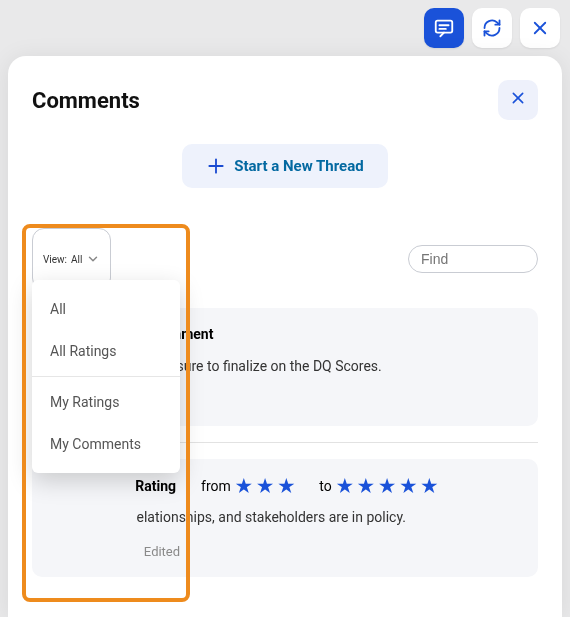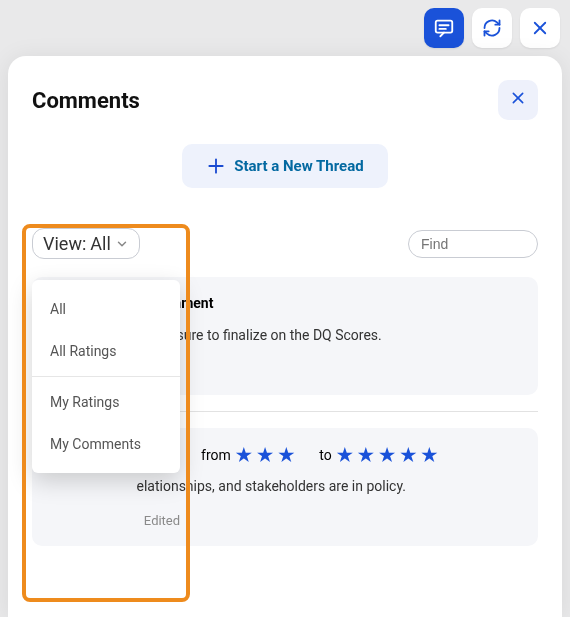--- a/index.html
+++ b/index.html
@@ -58,23 +58,23 @@
     border-radius:10px;
   }
 
   .filter-row {
     display:flex; justify-content:space-between; align-items:center;
     margin-top:40px;
   }
   .view-pill {
     border:1px solid #c9ccd3;
     border-radius:12px;
-    padding:4px 10px;
+    padding:23px 10px;
     display:flex; align-items:center; gap:4px;
-    font-size:18px; color:#333;
+    font-size:10px; color:#333;
     background:#fff;
   }
   .view-pill .label { font-weight:400; }
   .view-pill .value { font-weight:400; }
   .find-input {
     width:130px;
     border:1px solid #c9ccd3;
     border-radius:14px;
     padding:5px 12px;
     font-size:14px;

